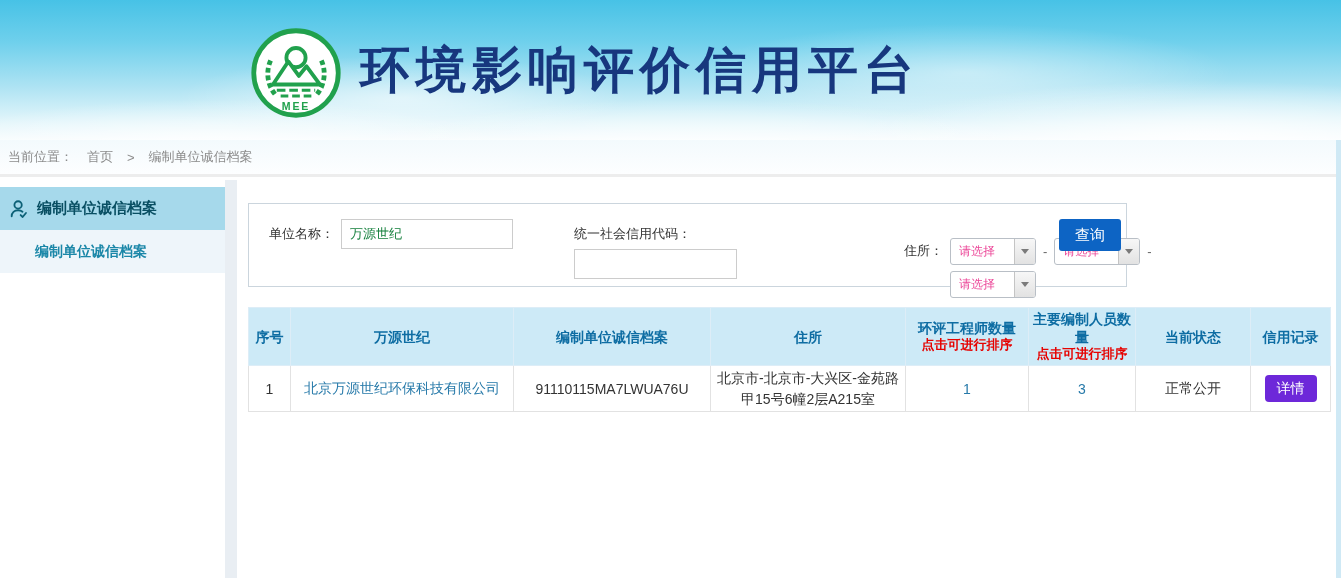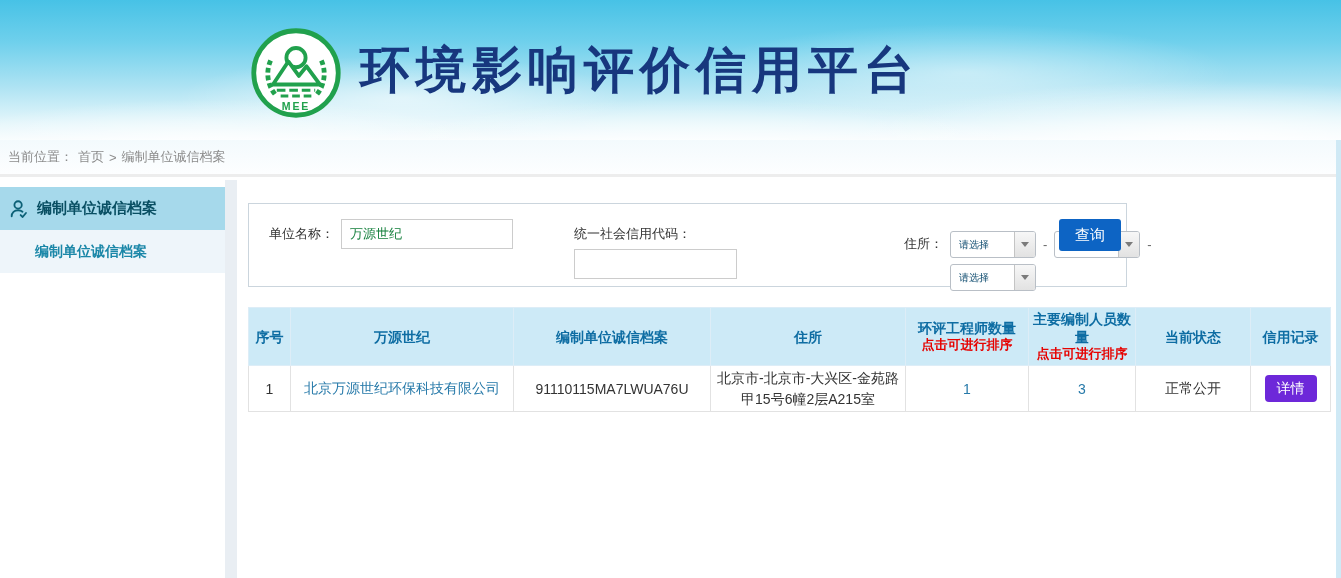--- a/index.html
+++ b/index.html
@@ -21,21 +21,21 @@
       linear-gradient(180deg,#47c2e6 0%, #6fd0ec 30%, #aee3f3 62%, #e4f6fb 88%, #f7fcfe 100%);
   }
   .logo { margin-left:248px; margin-top:6px; width:96px; height:96px; flex:0 0 auto; }
   .site-title {
     margin-left:16px; font-size:50px; font-weight:bold; color:#17377e;
     letter-spacing:6px; white-space:nowrap;
   }
   
   .breadcrumb-bar {
     position:absolute; top:140px; left:0; width:1341px; height:37px;
-    display:flex; align-items:center; padding-left:8px; gap:5px;
+    display:flex; align-items:center; padding-left:8px; gap:14px;
     background:linear-gradient(180deg,#f3fafd,#fdfeff);
     border-bottom:3px solid #ededed;
     font-size:13px; color:#8c8c8c;
   }
   .breadcrumb-bar a { color:#8c8c8c; text-decoration:none; cursor:pointer; }
   
   .main { position:absolute; top:180px; left:0; width:1341px; height:398px; background:#fff; }
   .side-item {
     position:absolute; left:0; width:225px; height:43px;
     display:flex; align-items:center;
@@ -47,36 +47,36 @@
   .side-divider { position:absolute; left:225px; top:0; width:12px; height:398px; background:#e9eef3; }
   .content { position:absolute; left:248px; top:0; width:1082px; height:398px; }
   
   .search-panel {
     position:absolute; top:23px; left:0; width:879px; height:84px;
     border:1px solid #cbd5dd; background:#fff;
   }
   .form-group { position:absolute; display:flex; align-items:flex-start; }
   .fg1 { left:20px; top:15px; }
   .fg2 { left:325px; top:15px;flex-direction:column; }
-  .fg3 { left:655px; top:25px; }
+  .fg3 { left:655px; top:32px; }
   .form-label { font-size:13px; color:#333; line-height:30px; margin-right:7px; white-space:nowrap; }
   .text-input {
     height:30px; border:1px solid #ccc; padding:0 8px; font-size:13px; color:#15803d;
     font-family:inherit; background:#fff; outline:none;
   }
   .ti-name { width:172px; }
   .ti-code { width:163px; }
   .combo-grid { display:inline-block; margin-top:2px; }
   .combo-row { display:flex; align-items:center; }
   .combo-row + .combo-row { margin-top:6px; }
   .combo {
     width:86px; height:27px; border:1px solid #b9bfc6; border-radius:3px;
     background:#fff; display:inline-flex; align-items:stretch; cursor:pointer; overflow:hidden;
   }
-  .combo-text { flex:1; font-size:10px; color:#0c4a6e; padding-left:8px; line-height:25px; }
+  .combo-text { flex:1; font-size:12px; color:#ec4899; padding-left:8px; line-height:25px; }
   .combo-btn {
     width:21px; background:linear-gradient(#f7f7f7,#e2e2e2);
     border-left:1px solid #c4c4c4; display:flex; align-items:center; justify-content:center;
   }
   .combo-arrow { width:0; height:0; border-left:4px solid transparent; border-right:4px solid transparent; border-top:5px solid #7a7a7a; }
   .dash { font-size:13px; color:#666; margin:0 7px; line-height:27px; }
   .search-btn {
     position:absolute; right:5px; top:15px; width:62px; height:32px;
     background:#0d64c4; color:#fff; border:none; border-radius:3px;
     font-size:15px; font-family:inherit; cursor:pointer;

